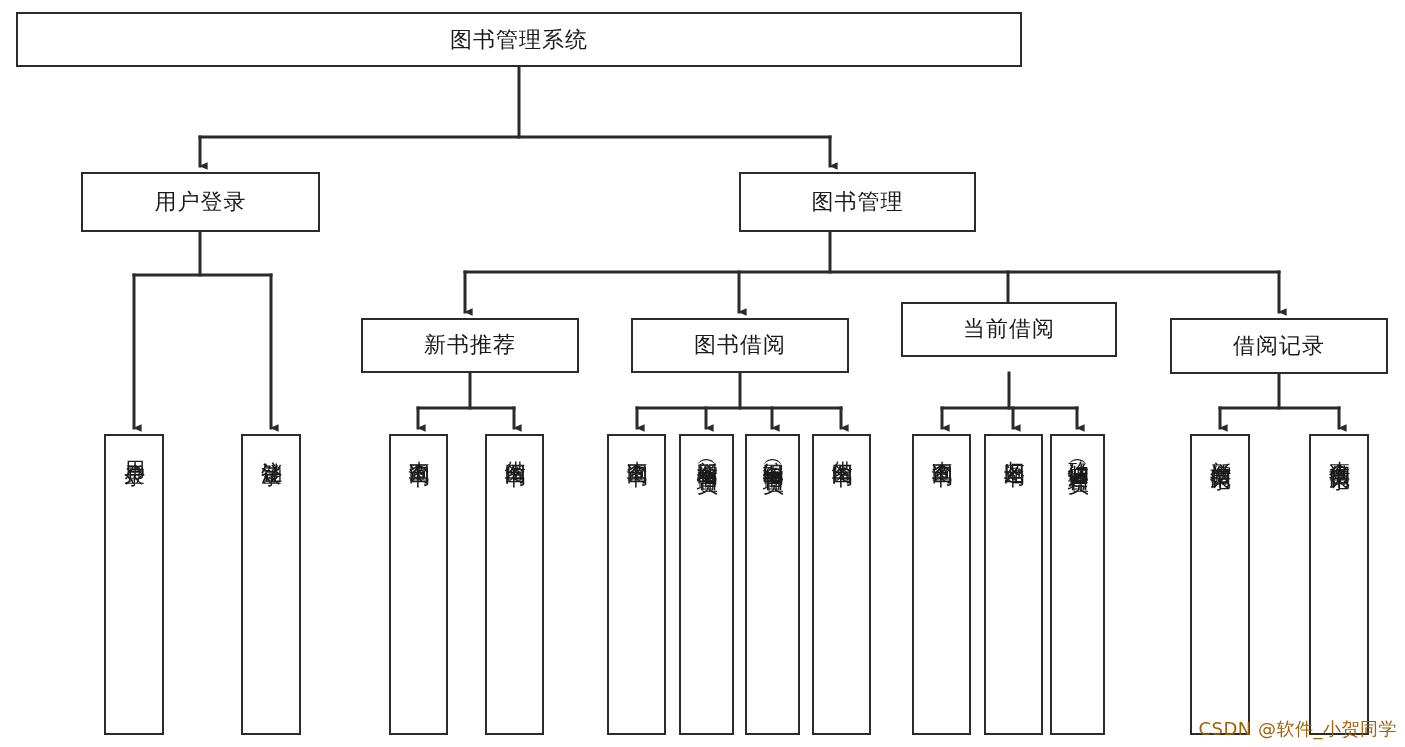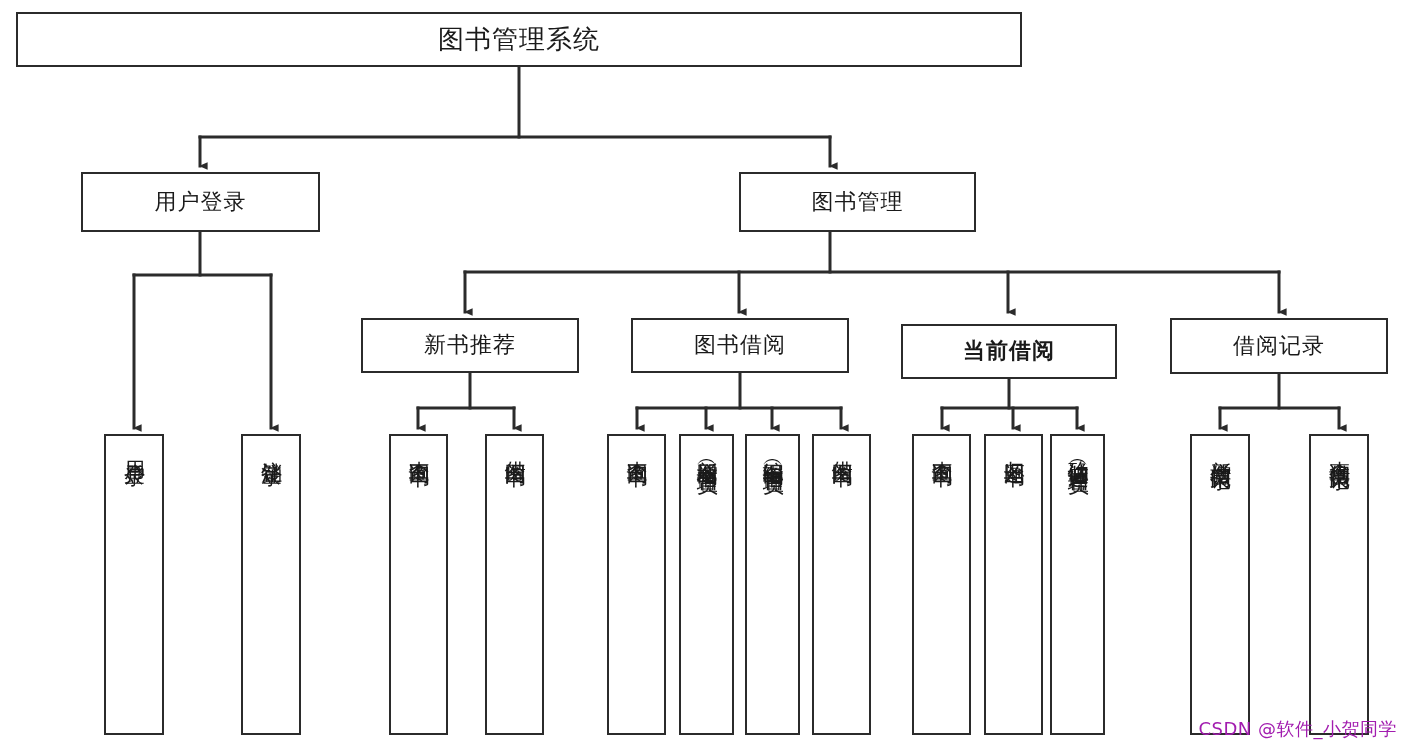--- a/index.html
+++ b/index.html
@@ -35,21 +35,21 @@
     align-items: center;
     justify-content: center;
     color: #1a1a1a;
   }
   .node.h-node {
     font-size: 22px;
     letter-spacing: 1px;
     line-height: 1.2;
   }
   .node.root-node {
-    font-size: 26px;
+    font-size: 22px;
     letter-spacing: 1px;
   }
   .node.leaf-node {
     align-items: flex-start;
     justify-content: center;
     padding-top: 8px;
   }
   .leaf-label {
     writing-mode: vertical-rl;
     text-orientation: upright;
@@ -57,21 +57,21 @@
     line-height: 1.32;
     letter-spacing: 2px;
     white-space: nowrap;
     color: #1a1a1a;
   }
   #watermark {
     position: absolute;
     right: 8px;
     bottom: 6px;
     font-size: 18px;
-    color: #a21caf;
+    color: #a16207;
     letter-spacing: 0.5px;
     white-space: nowrap;
   }
 </style>
 </head>
 <body>
 
 <div id="diagram-root">
 
   <svg id="edge-layer" viewBox="0 0 1405 747" xmlns="http://www.w3.org/2000/svg">
@@ -135,21 +135,21 @@
   <div class="node h-node" style="left: 739px; top: 172px; width: 237px; height: 60px;">
     <span>图书管理</span>
   </div>
 
   <div class="node h-node" style="left: 361px; top: 318px; width: 218px; height: 55px;">
     <span>新书推荐</span>
   </div>
   <div class="node h-node" style="left: 631px; top: 318px; width: 218px; height: 55px;">
     <span>图书借阅</span>
   </div>
-  <div class="node h-node" style="left: 901px; top: 324px; width: 216px; height: 55px; font-weight: bold;">
+  <div class="node h-node" style="left: 901px; top: 302px; width: 216px; height: 55px;">
     <span>当前借阅</span>
   </div>
   <div class="node h-node" style="left: 1170px; top: 318px; width: 218px; height: 56px;">
     <span>借阅记录</span>
   </div>
 
   <div class="node leaf-node" style="left: 104px; top: 434px; width: 60px; height: 301px;">
     <span class="leaf-label">用户登录</span>
   </div>
   <div class="node leaf-node" style="left: 241px; top: 434px; width: 60px; height: 301px;">

